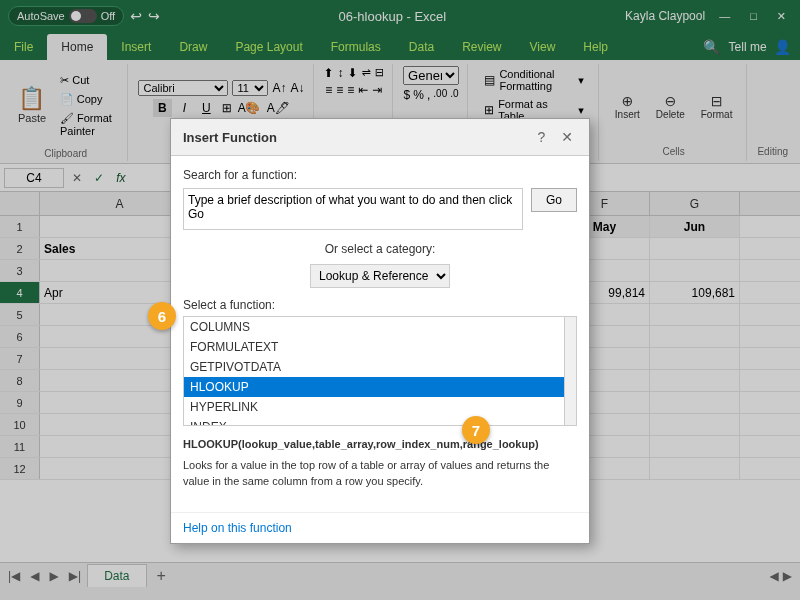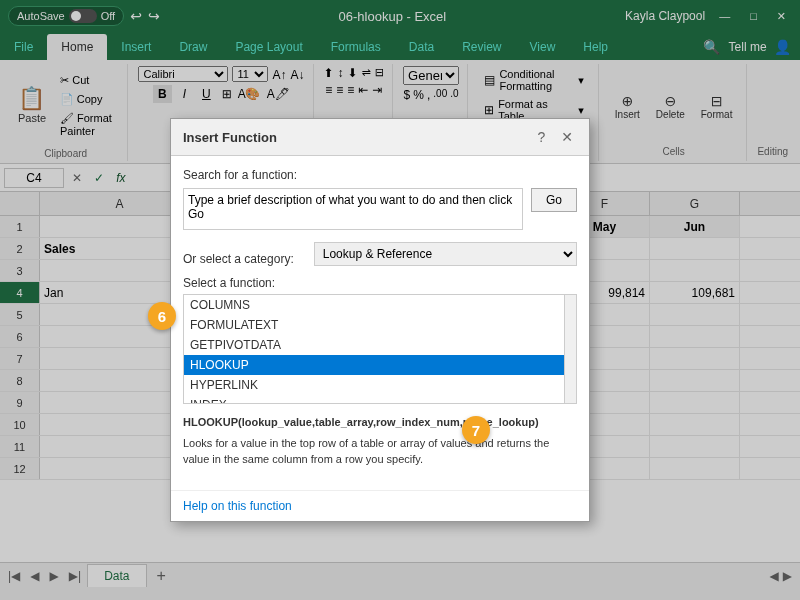--- a/index.html
+++ b/index.html
@@ -53,21 +53,21 @@
       background: #f8f8f8;
       border-bottom: 1px solid #d0d0d0;
     }
     .ribbon-tabs {
       display: flex;
       background: #217346;
       padding-top: 2px;
     }
     .ribbon-tab {
       padding: 6px 14px;
-      color: #5eead4;
+      color: #bef264;
       font-size: 12px;
       cursor: pointer;
       border-radius: 3px 3px 0 0;
     }
     .ribbon-tab.active {
       background: #f8f8f8;
       color: #333;
     }
     .ribbon-content {
       display: flex;
@@ -282,23 +282,24 @@
       background: #f0f0f0;
       border: 1px solid #aaa;
       padding: 4px 14px;
       cursor: pointer;
       font-size: 12px;
       white-space: nowrap;
       align-self: flex-start;
     }
     .modal-category-row {
       display: flex;
-      align-items: flex-end;
-      gap: 20px;
+      align-items: center;
+      gap: 8px;
       margin-bottom: 10px;
+      flex-direction: column;
     }
     .modal-category-label { font-size: 12px; color: #333; }
     .modal-select {
       flex: 1;
       border: 1px solid #ccc;
       padding: 3px 4px;
       font-size: 12px;
     }
     .function-select-label { font-size: 12px; color: #333; margin-bottom: 4px; font-weight: 500; }
     .function-list {
@@ -473,21 +474,21 @@
           <div class="ribbon-btn-small">✂ Cut</div>
           <div class="ribbon-btn-small">📄 Copy</div>
           <div class="ribbon-btn-small">🖌 Format Painter</div>
         </div>
       </div>
       <div class="ribbon-group-label">Clipboard</div>
     </div>
 
     <div class="ribbon-group">
       <div class="ribbon-group-content" style="flex-direction:column;gap:3px;">
-        <div style="display:flex;align-items:flex-end;gap:4px;">
+        <div style="display:flex;align-items:center;gap:4px;margin-top:14px;">
           <select style="font-size:11px;width:90px;"><option>Calibri</option></select>
           <select style="font-size:11px;width:36px;"><option>11</option></select>
           <span style="cursor:pointer;font-size:12px;">A↑</span>
           <span style="cursor:pointer;font-size:12px;">A↓</span>
         </div>
         <div style="display:flex;align-items:center;gap:6px;">
           <button style="font-weight:bold;font-size:12px;border:none;background:#e0e0e0;padding:2px 5px;cursor:pointer;">B</button>
           <button style="font-style:italic;font-size:12px;border:none;background:transparent;padding:2px 5px;cursor:pointer;">I</button>
           <button style="text-decoration:underline;font-size:12px;border:none;background:transparent;padding:2px 5px;cursor:pointer;">U</button>
           <span style="font-size:12px;cursor:pointer;">⊞</span>
@@ -628,21 +629,21 @@
       <div class="cell"></div>
       <div class="cell"></div>
       <div class="cell"></div>
       <div class="cell"></div>
       <div class="cell"></div>
       <div class="cell"></div>
     </div>
 
     <div class="sheet-row">
       <div class="row-num selected">4</div>
-      <div class="cell wide">Jan</div>
+      <div class="cell wide">Apr</div>
       <div class="cell"></div>
       <div class="cell selected"></div>
       <div class="cell"></div>
       <div class="cell"></div>
       <div class="cell right">99,814</div>
       <div class="cell right">109,681</div>
     </div>
 
     <div class="sheet-row">
       <div class="row-num">5</div>

